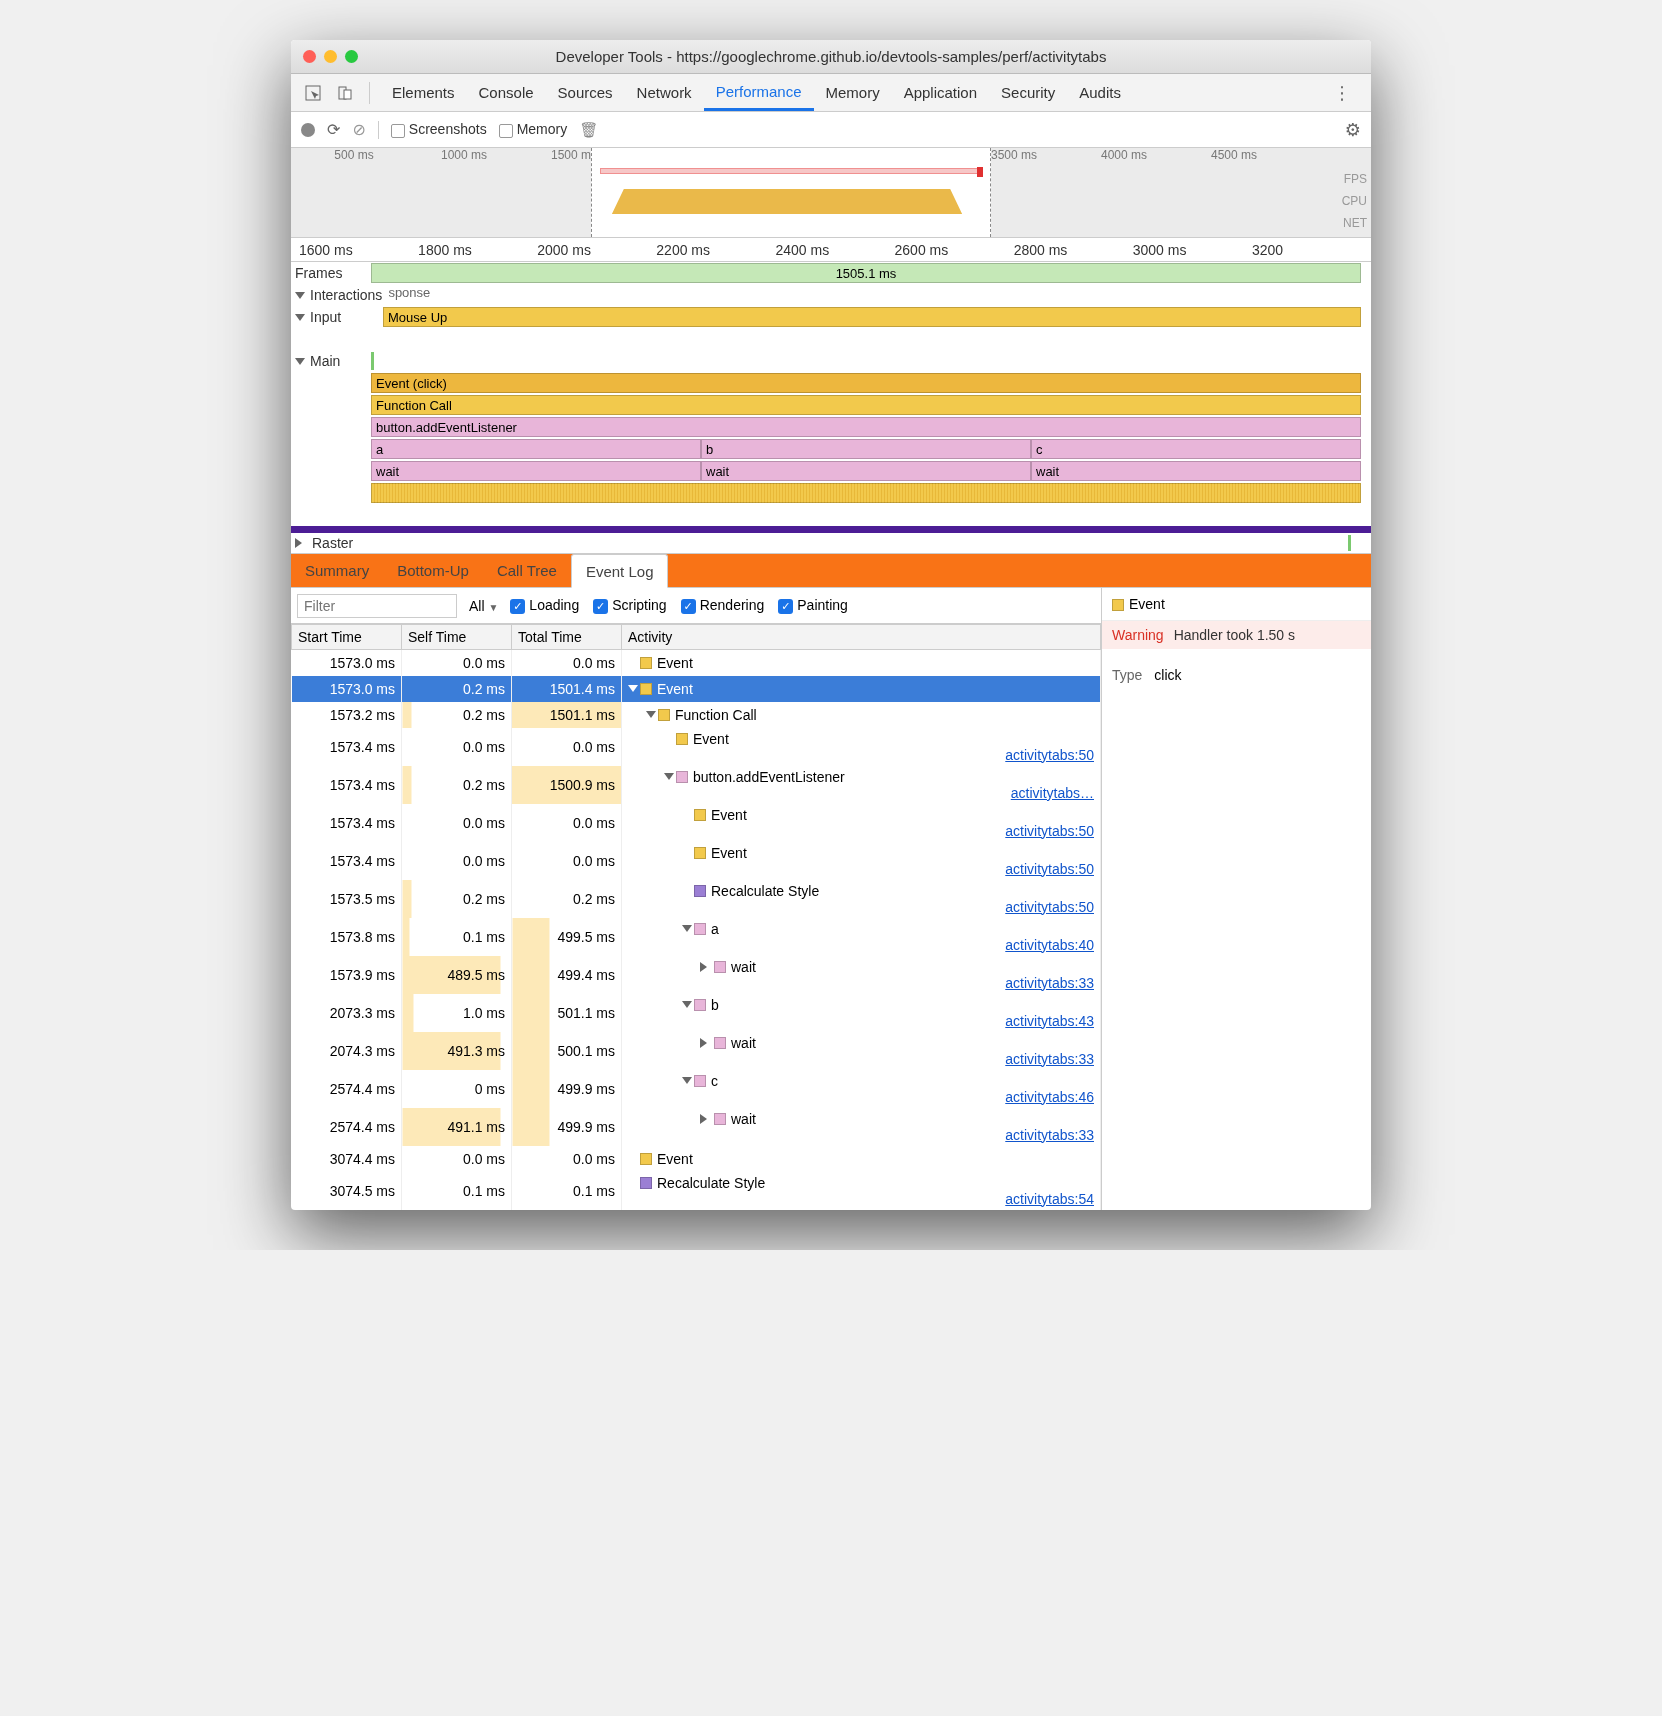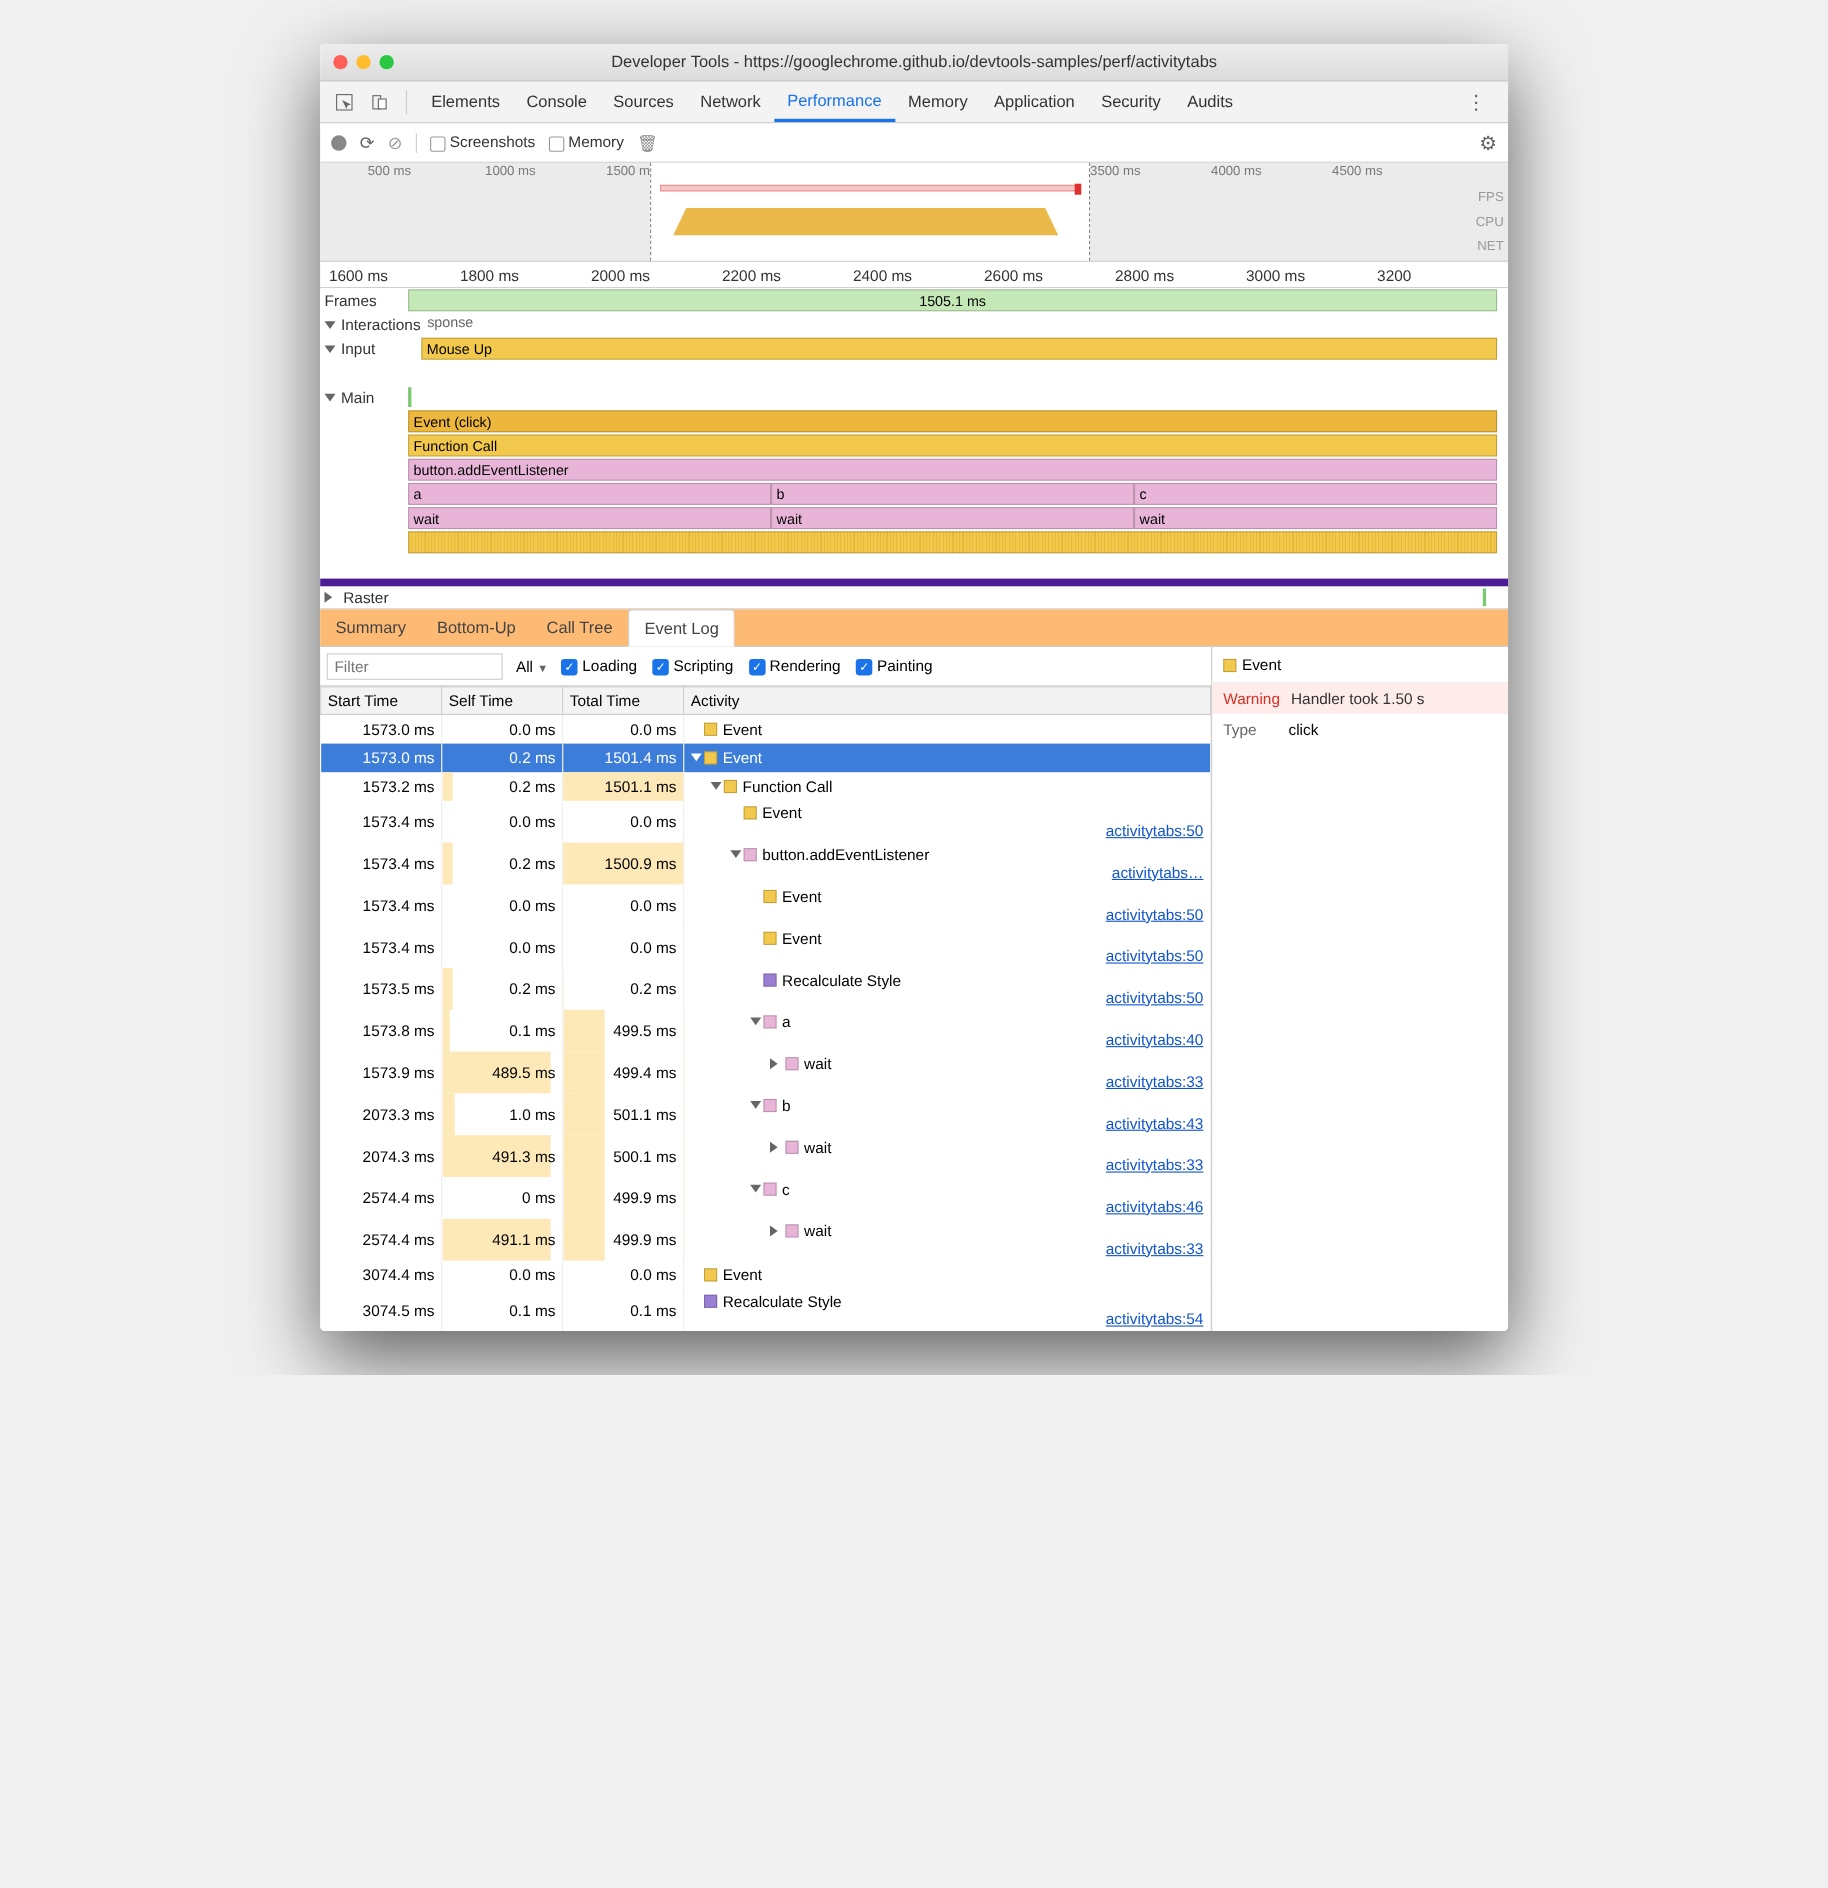--- a/index.html
+++ b/index.html
@@ -34,21 +34,21 @@
 .flame-ticks span{flex:1;text-align:left}
 .flame{background:#fff;border-bottom:1px solid #ccc}
 .row{display:flex;min-height:22px;font-size:14px;align-items:stretch}
 .row .lab{flex:0 0 80px;padding:2px 4px;color:#333;white-space:nowrap;display:flex;align-items:center;gap:3px}
 .tri{display:inline-block;width:0;height:0;border-left:5px solid transparent;border-right:5px solid transparent;border-top:7px solid #666;margin-right:2px}
 .tri.r{border-top:5px solid transparent;border-bottom:5px solid transparent;border-left:7px solid #666}
 .row .bars{flex:1;position:relative}
 .bar{position:absolute;top:1px;bottom:1px;border:1px solid rgba(0,0,0,.2);padding:0 4px;font-size:13px;display:flex;align-items:center;overflow:hidden;white-space:nowrap}
 .grn{background:#c5e8b7}.yel{background:#f2c94c}.yel2{background:#edb73e}.pnk{background:#e8b5d9}
 .frames-row .bar{left:0;right:10px;background:#c5e8b7;justify-content:center}
-.subtabs{display:flex;background:#fdba74;border-bottom:1px solid #ccc;height:34px;font-size:15px;color:#444}
+.subtabs{display:flex;background:#f97316;border-bottom:1px solid #ccc;height:34px;font-size:15px;color:#444}
 .subtab{padding:0 14px;display:flex;align-items:center;cursor:pointer}
 .subtab.active{background:#fff;border:1px solid #ccc;border-bottom:1px solid #fff;border-radius:3px 3px 0 0;margin-bottom:-1px}
 .filterbar{display:flex;align-items:center;height:36px;padding:0 6px;gap:12px;border-bottom:1px solid #ccc;font-size:14px}
 .filterbar input{width:160px;height:24px;border:1px solid #ccc;padding:0 6px;font-size:14px}
 .chk{width:15px;height:15px;background:#1a73e8;border-radius:3px;display:inline-flex;align-items:center;justify-content:center;color:#fff;font-size:11px;margin-right:4px}
 .chk::before{content:'✓'}
 .bottom{display:flex;border-top:0}
 .evtable{flex:1;overflow:auto}
 .evtable table{width:100%;border-collapse:collapse;font-size:14px}
 .evtable th{background:#f3f3f3;border:1px solid #ccc;text-align:left;padding:4px 6px;font-weight:normal}
@@ -58,21 +58,21 @@
 .hl{background:linear-gradient(to right,#fde9b8 var(--w,50%),transparent var(--w,50%))}
 .sw{width:12px;height:12px;display:inline-block;margin-right:5px;vertical-align:middle;border:1px solid rgba(0,0,0,.2)}
 .sw.y{background:#f2c94c}.sw.p{background:#e8b5d9}.sw.v{background:#9b7fd4}
 .lk{color:#1155cc;text-decoration:underline;float:right}
 .act{display:flex;align-items:center}
 .ind{display:inline-block}
 .details{flex:0 0 270px;border-left:1px solid #ccc;font-size:14px}
 .details .h{padding:8px 10px;border-bottom:1px solid #eee}
 .details .warn{color:#d93025;padding:6px 10px;background:#fdecea;display:flex;gap:10px}
 .details .warn .v{color:#333}
-.details .typ{padding:6px 10px;display:flex;gap:29px;color:#666}
+.details .typ{padding:18px 10px;display:flex;gap:12px;color:#666}
 .details .typ .v{color:#000}
 </style>
 </head>
 <body>
 
 <div class="window">
 
   <div class="titlebar">
     <div class="traffic">
       <div class="dot red"></div>

